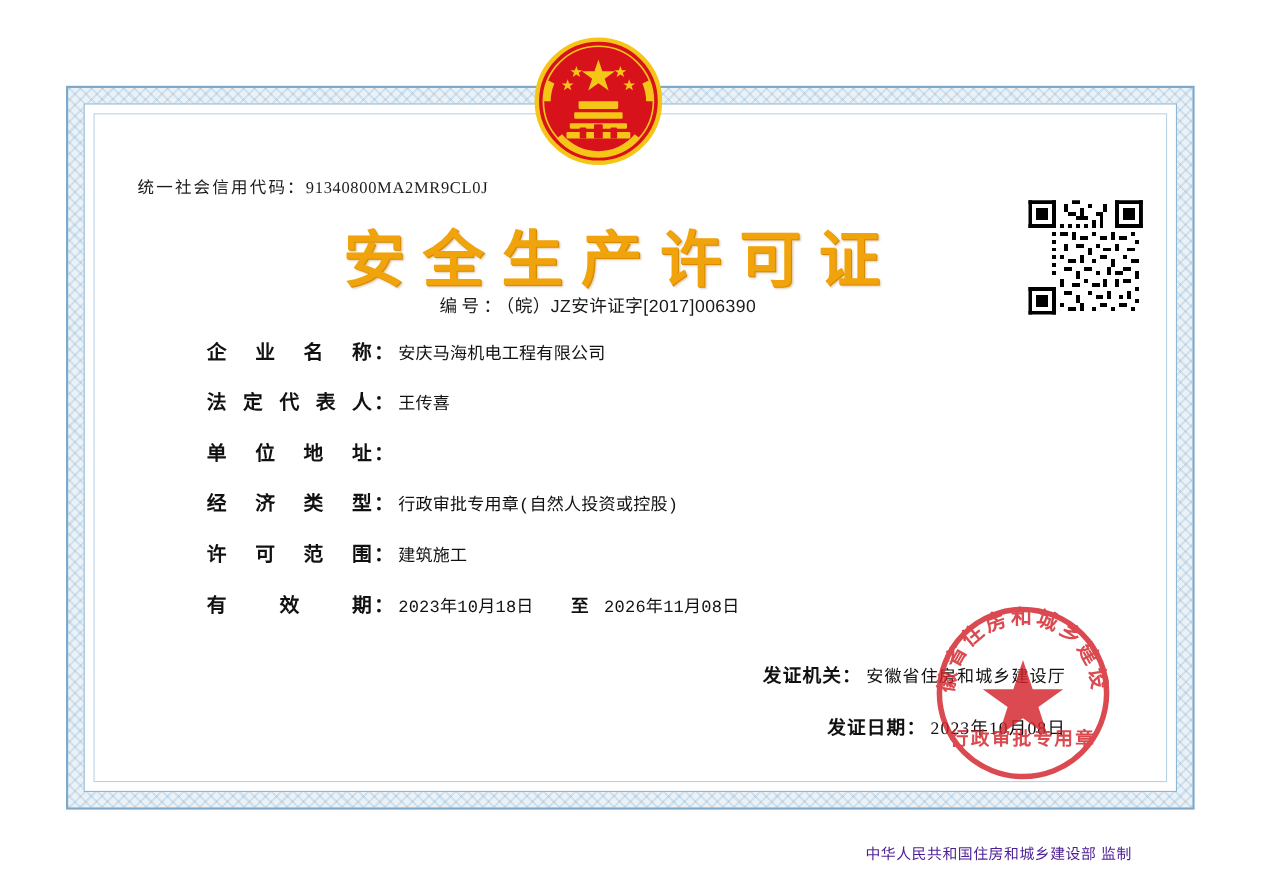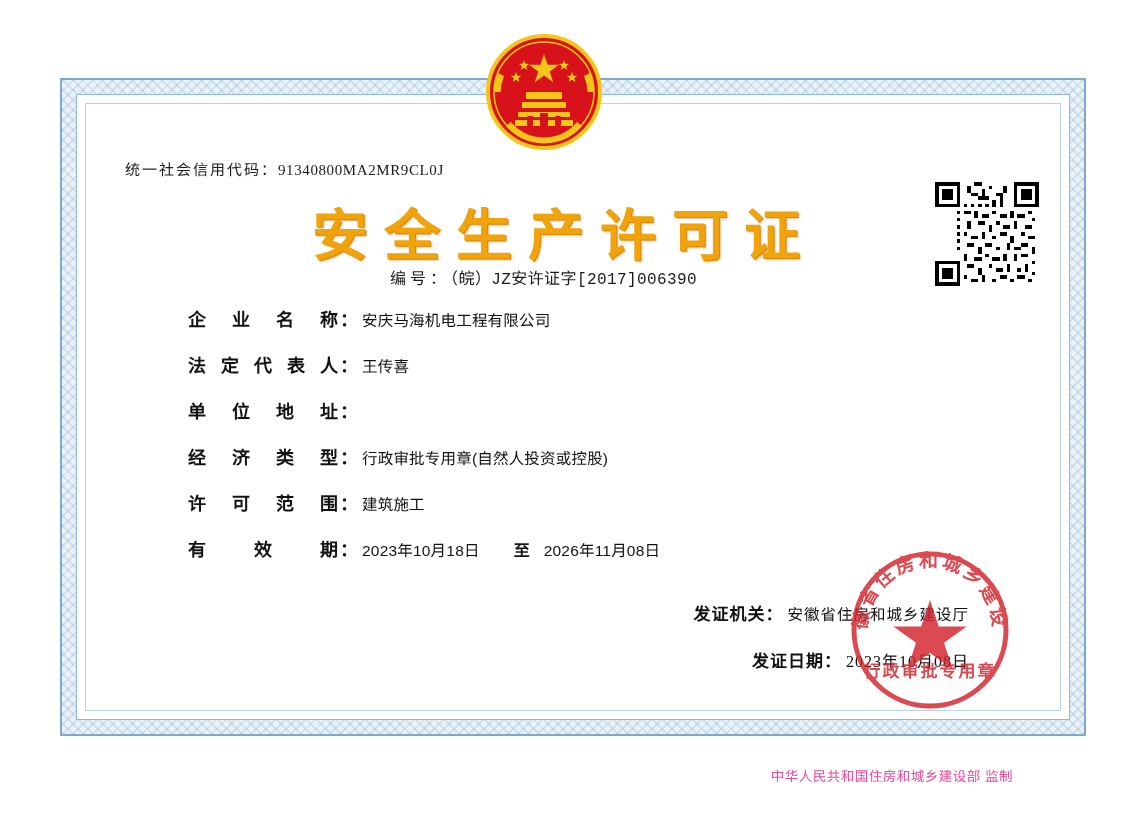--- a/index.html
+++ b/index.html
@@ -130,21 +130,21 @@
 
   .serial {
     position: absolute;
     left: 0; right: 0;
     top: 265px;
     text-align: center;
     font-size: 16px;
     color: #1a1a1a;
   }
   .serial .s-label { letter-spacing: 4px; }
-  .serial .s-value { font-family: Liberation Mono, monospace; letter-spacing: .4px; }
+  .serial .s-value { font-family: Liberation Sans, sans-serif; letter-spacing: .4px; }
 
   .fields {
     position: absolute;
     left: 188px;
     top: 305px;
     width: 700px;
   }
   .field-row {
     display: flex;
     align-items: baseline;
@@ -162,21 +162,21 @@
   .field-label .ch { display: inline-block; }
   .field-colon {
     font-size: 18px;
     font-weight: bold;
     margin: 0 4px 0 2px;
     color: #111;
   }
   .field-value {
     font-size: 15.5px;
     color: #111;
-    font-family: Liberation Sans, sans-serif;
+    font-family: Liberation Mono, monospace;
     letter-spacing: .2px;
   }
   .valid-row .field-value { letter-spacing: .2px; }
   .valid-sep {
     font-size: 16px;
     font-weight: bold;
     margin: 0 14px 0 34px;
     color: #111;
   }
 
@@ -224,24 +224,24 @@
     left: 845px;
     top: 545px;
     width: 170px;
     height: 170px;
     z-index: 20;
     opacity: .82;
   }
 
   .footer-note {
     position: absolute;
-    right: 74px;
+    right: 58px;
     bottom: 28px;
     font-size: 13.5px;
-    color: #ec4899;
+    color: #4c1d95;
     letter-spacing: .5px;
   }
 </style>
 </head>
 <body>
 
 <div class="certificate">
 
   <div class="border-outer">
     <div class="edge-pattern edge-top"></div>

